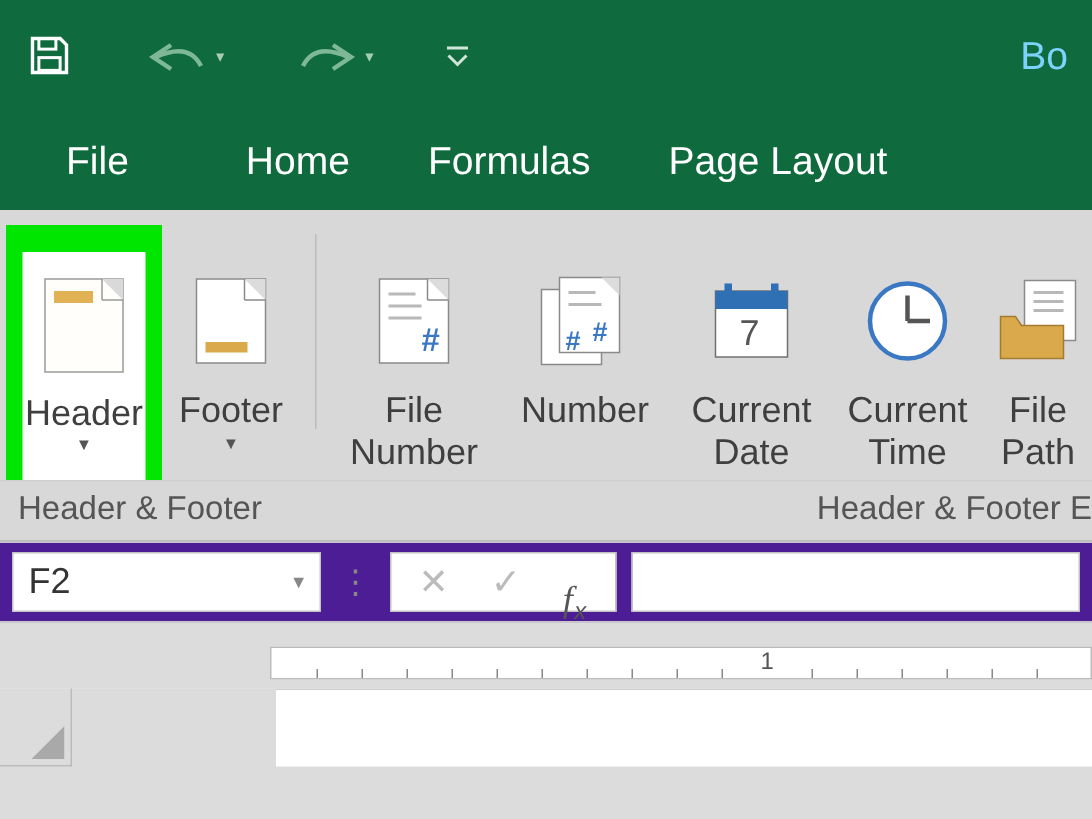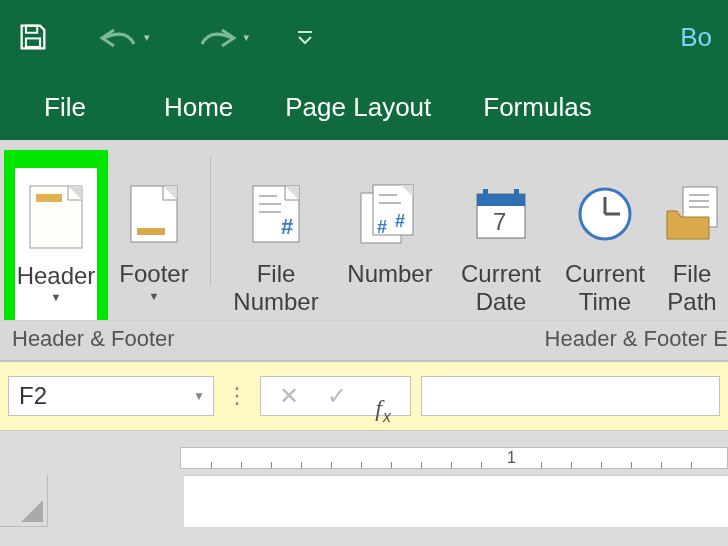--- a/index.html
+++ b/index.html
@@ -92,24 +92,24 @@
     padding: 4px 0 8px 0;
     height: 40px;
     align-items:center;
     border-top: 1px solid #cfcfcf;
   }
   .group-labels .gl1 { width: 220px; padding-left: 12px; }
   .group-labels .gl2 { flex:1; text-align:right; padding-left: 310px; }
 
   
   .formulabar {
-    background: #fef9c3;
+    background: #4c1d95;
     border-top: 1px solid #c8c8c8;
     border-bottom: 1px solid #c8c8c8;
-    height: 70px;
+    height: 54px;
     display:flex;
     align-items:center;
     padding: 0 8px;
     gap: 10px;
   }
   .namebox {
     width: 206px;
     height: 40px;
     background:#fff;
     border:1px solid #c2c2c2;
@@ -223,22 +223,22 @@
         <path d="M4 10 L10 16 L16 10" fill="none" stroke="#cfe6d8" stroke-width="2"></path>
       </svg>
     </span>
   </div>
   <div class="titlebar-right">Bo</div>
 </div>
 
 <div class="tabsbar">
   <div class="tab">File</div>
   <div class="tab">Home</div>
+  <div class="tab">Formulas</div>
   <div class="tab">Page Layout</div>
-  <div class="tab">Formulas</div>
 </div>
 
 <div class="ribbon">
   <div class="ribbon-items">
 
     <div class="rbtn highlight">
       <div class="inner">
         <div class="glyph">
           <svg width="56" height="66" viewBox="0 0 56 66">
             <rect x="2" y="2" width="52" height="62" fill="#fffefb" stroke="#9a9a9a"></rect>

